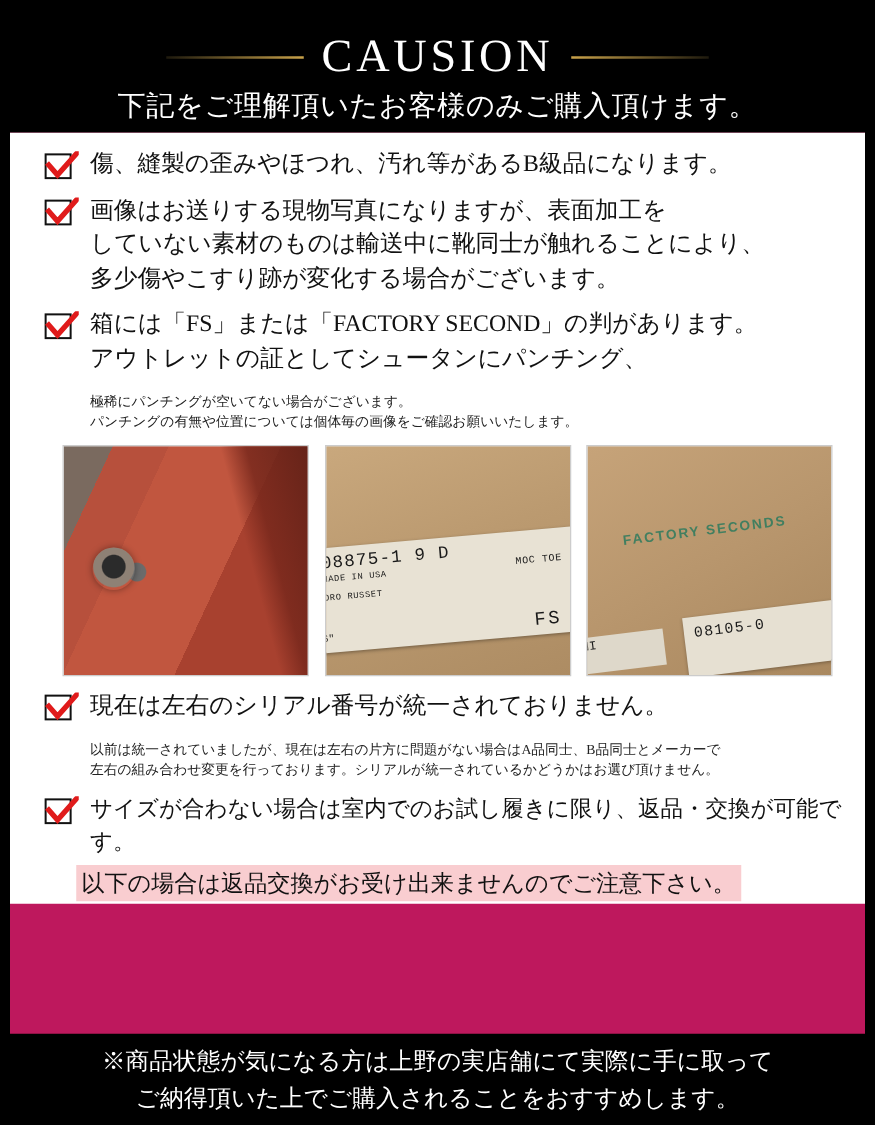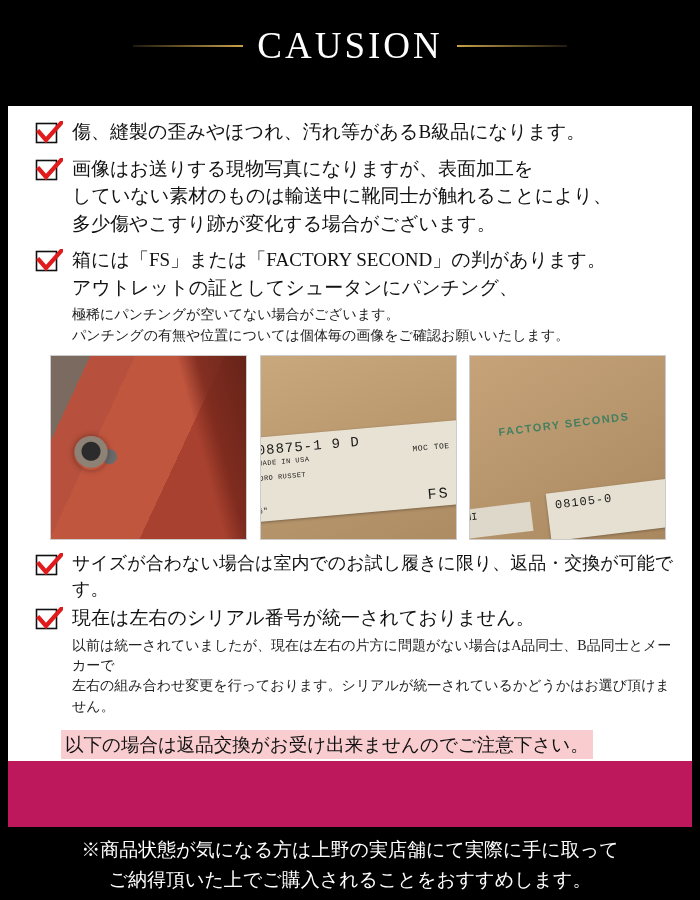--- a/index.html
+++ b/index.html
@@ -96,24 +96,24 @@
   .item-text {
     font-family: "Liberation Serif", serif;
     font-size: 19px;
     color: #111;
     line-height: 1.45;
     flex: 1;
   }
   .item-text .line { display: block; }
   .note {
     font-family: "Liberation Serif", serif;
-    font-size: 14px;
+    font-size: 11px;
     color: #222;
     line-height: 1.45;
-    margin-top: 4px;
+    margin-top: 14px;
   }
   .note .line { display: block; }
 
   
   .photos {
     display: flex;
     justify-content: space-between;
     margin: 8px 0 10px 26px;
     width: 616px;
   }
@@ -280,20 +280,21 @@
 
 <div class="page">
   <div class="inner">
 
     <div class="header">
       <div class="caution-row">
         <div class="rule"></div>
         <div class="caution-title">CAUSION</div>
         <div class="rule right"></div>
       </div>
+      <div class="subtitle">下記をご理解頂いたお客様のみご購入頂けます。</div>
     </div>
 
     <div class="body">
 
       
       <div class="item">
         <div class="check">
           <svg width="28" height="24" viewBox="0 0 28 24">
             <rect x="1.5" y="2.5" width="20" height="19" fill="#fff" stroke="#111" stroke-width="1.6"></rect>
             <path d="M4 11 L11 19 L27 1" fill="none" stroke="#e01b1b" stroke-width="4.2" stroke-linecap="square"></path>
@@ -351,50 +352,50 @@
           </div>
         </div>
         <div class="photo ph3">
           <div class="stamp3">FACTORY SECONDS</div>
           <div class="label3">08105-0</div>
           <div class="label3b">NI</div>
         </div>
       </div>
 
       
+      <div class="item">
+        <div class="check">
+          <svg width="28" height="24" viewBox="0 0 28 24">
+            <rect x="1.5" y="2.5" width="20" height="19" fill="#fff" stroke="#111" stroke-width="1.6"></rect>
+            <path d="M4 11 L11 19 L27 1" fill="none" stroke="#e01b1b" stroke-width="4.2" stroke-linecap="square"></path>
+          </svg>
+        </div>
+        <div class="item-text">
+          <span class="line">現在は左右のシリアル番号が統一されておりません。</span>
+          <div class="note">
+            <span class="line">以前は統一されていましたが、現在は左右の片方に問題がない場合はA品同士、B品同士とメーカーで</span>
+            <span class="line">左右の組み合わせ変更を行っております。シリアルが統一されているかどうかはお選び頂けません。</span>
+          </div>
+        </div>
+      </div>
+
+      
       <div class="item" style="margin-bottom:2px;">
         <div class="check">
           <svg width="28" height="24" viewBox="0 0 28 24">
             <rect x="1.5" y="2.5" width="20" height="19" fill="#fff" stroke="#111" stroke-width="1.6"></rect>
             <path d="M4 11 L11 19 L27 1" fill="none" stroke="#e01b1b" stroke-width="4.2" stroke-linecap="square"></path>
           </svg>
         </div>
         <div class="item-text" style="font-size:18px;">
           <span class="line">サイズが合わない場合は室内でのお試し履きに限り、返品・交換が可能です。</span>
         </div>
       </div>
 
       
-      <div class="item">
-        <div class="check">
-          <svg width="28" height="24" viewBox="0 0 28 24">
-            <rect x="1.5" y="2.5" width="20" height="19" fill="#fff" stroke="#111" stroke-width="1.6"></rect>
-            <path d="M4 11 L11 19 L27 1" fill="none" stroke="#e01b1b" stroke-width="4.2" stroke-linecap="square"></path>
-          </svg>
-        </div>
-        <div class="item-text">
-          <span class="line">現在は左右のシリアル番号が統一されておりません。</span>
-          <div class="note">
-            <span class="line">以前は統一されていましたが、現在は左右の片方に問題がない場合はA品同士、B品同士とメーカーで</span>
-            <span class="line">左右の組み合わせ変更を行っております。シリアルが統一されているかどうかはお選び頂けません。</span>
-          </div>
-        </div>
-      </div>
-
-      
       <div class="warn-box">以下の場合は返品交換がお受け出来ませんのでご注意下さい。</div>
     </div>
 
     <div class="footer">
       <span class="line">※商品状態が気になる方は上野の実店舗にて実際に手に取って</span>
       <span class="line">ご納得頂いた上でご購入されることをおすすめします。</span>
     </div>
 
   </div>
 </div>

